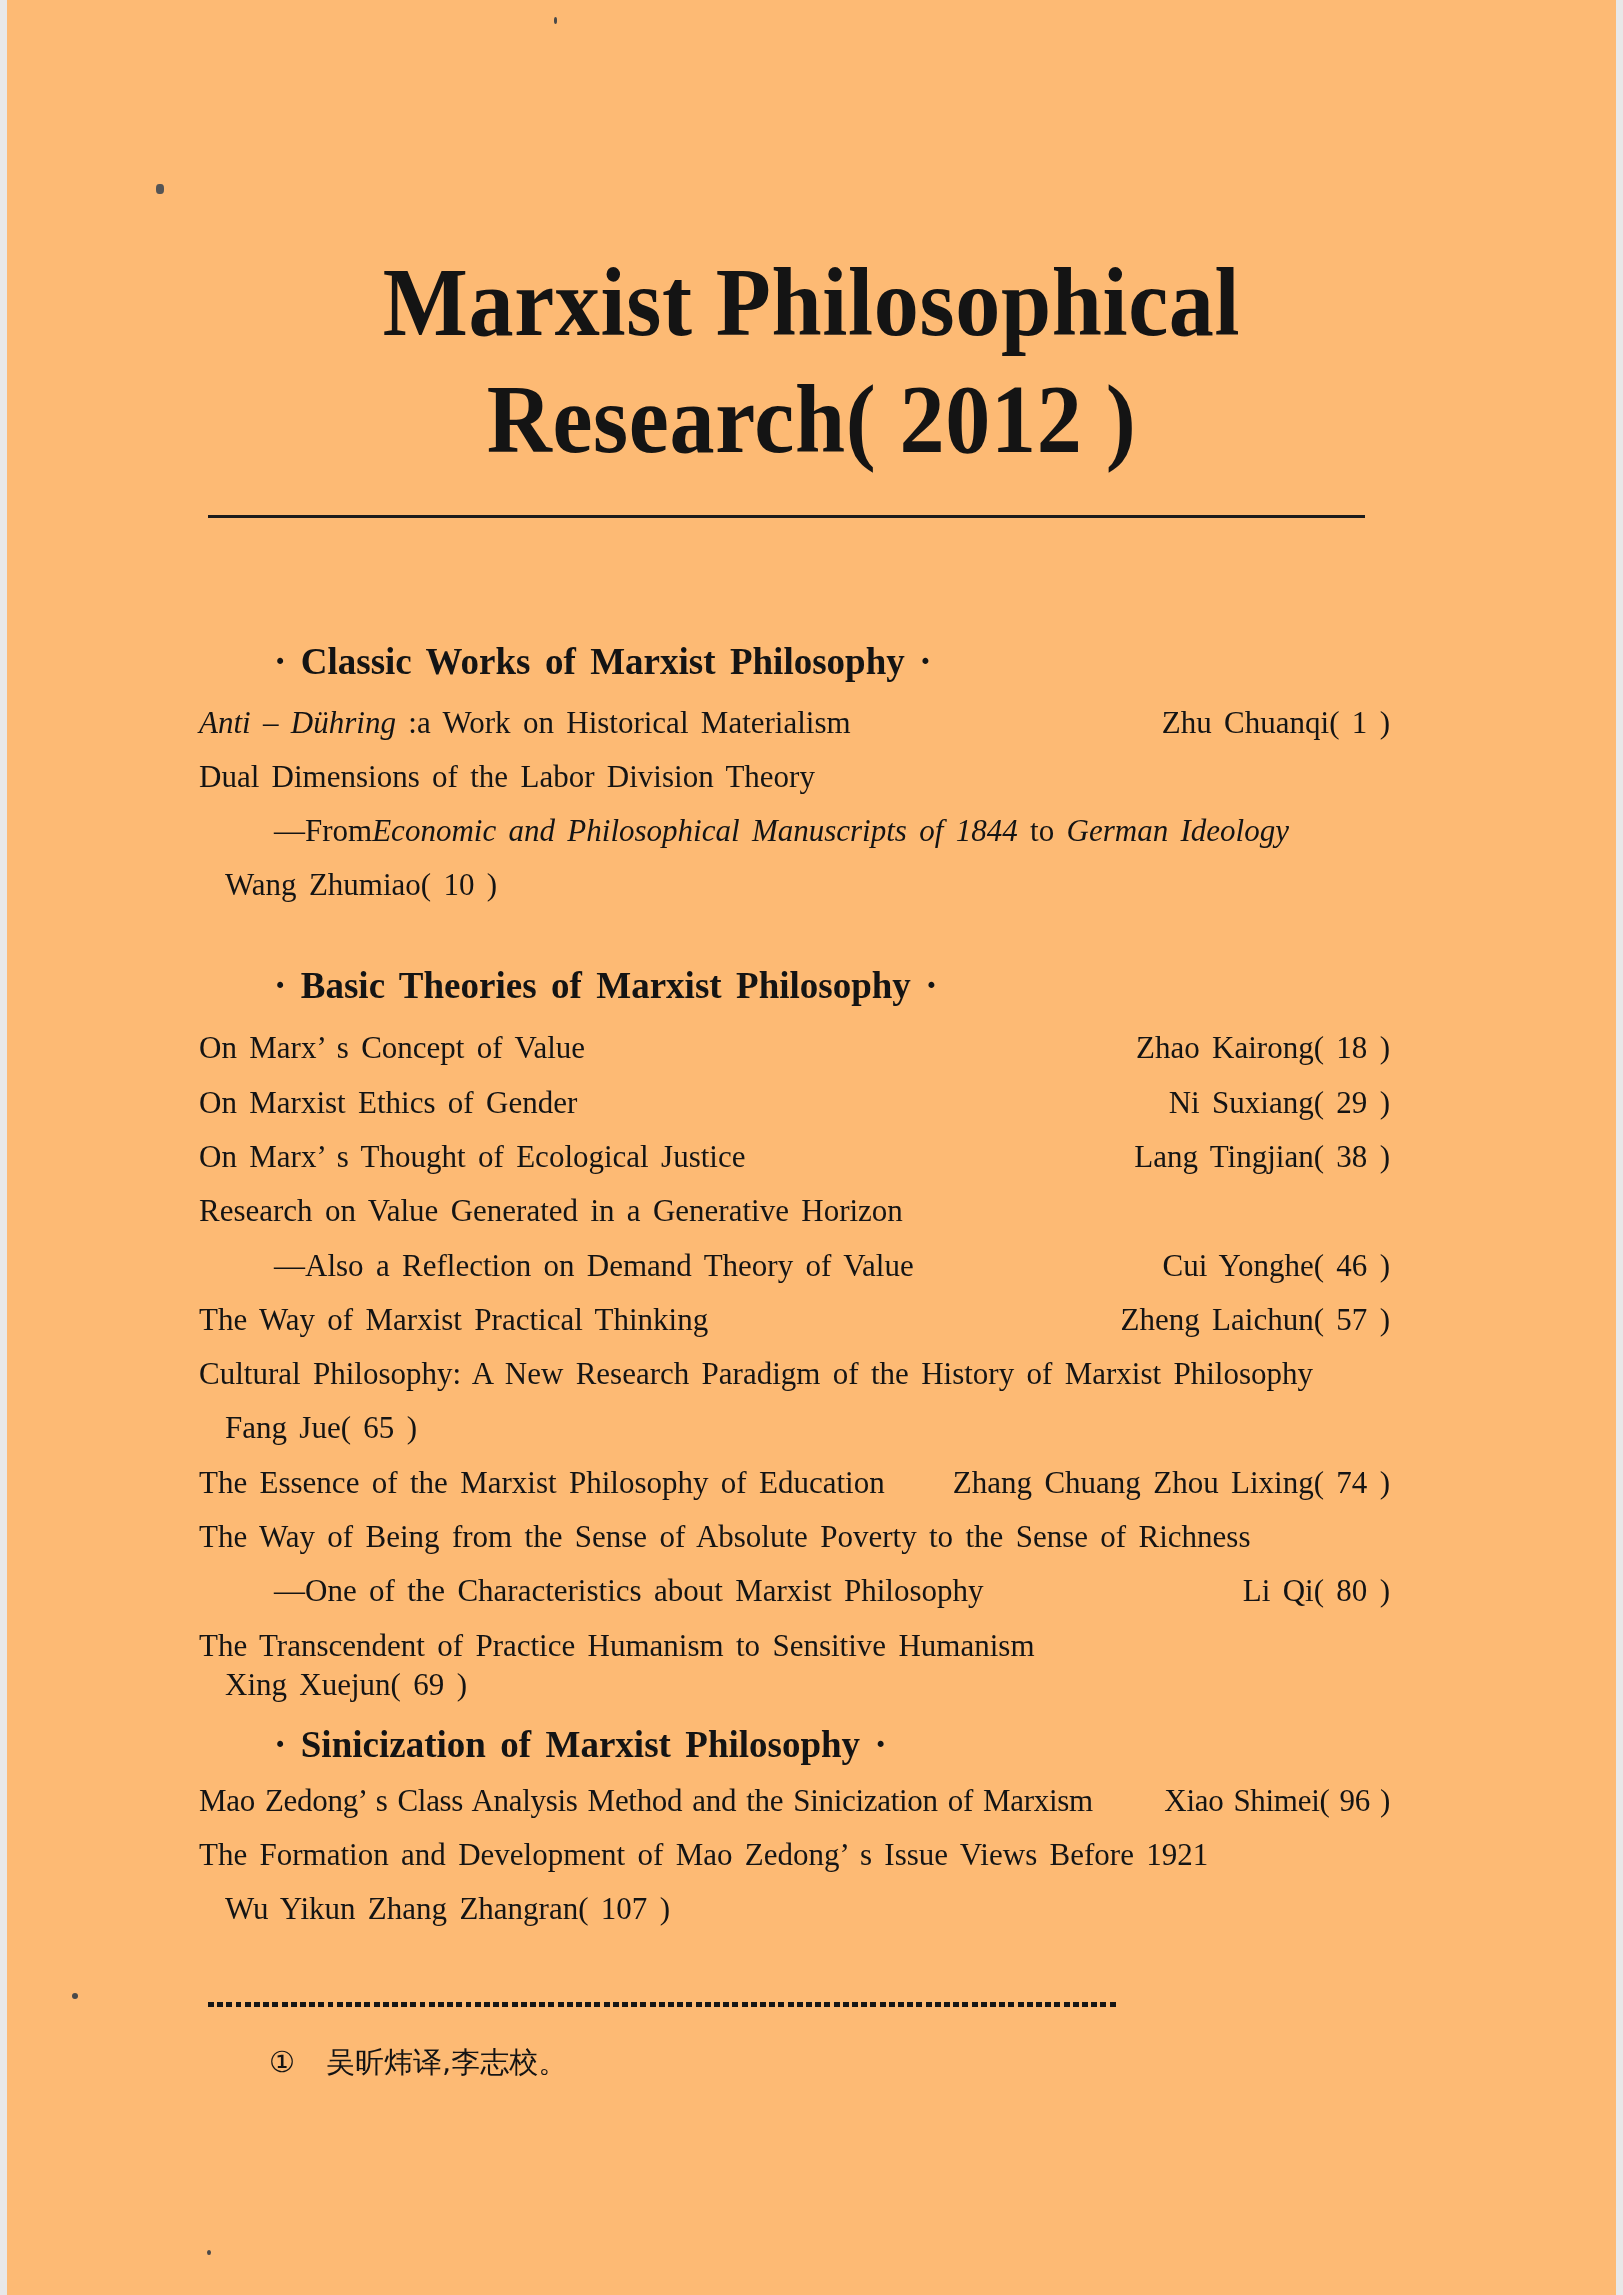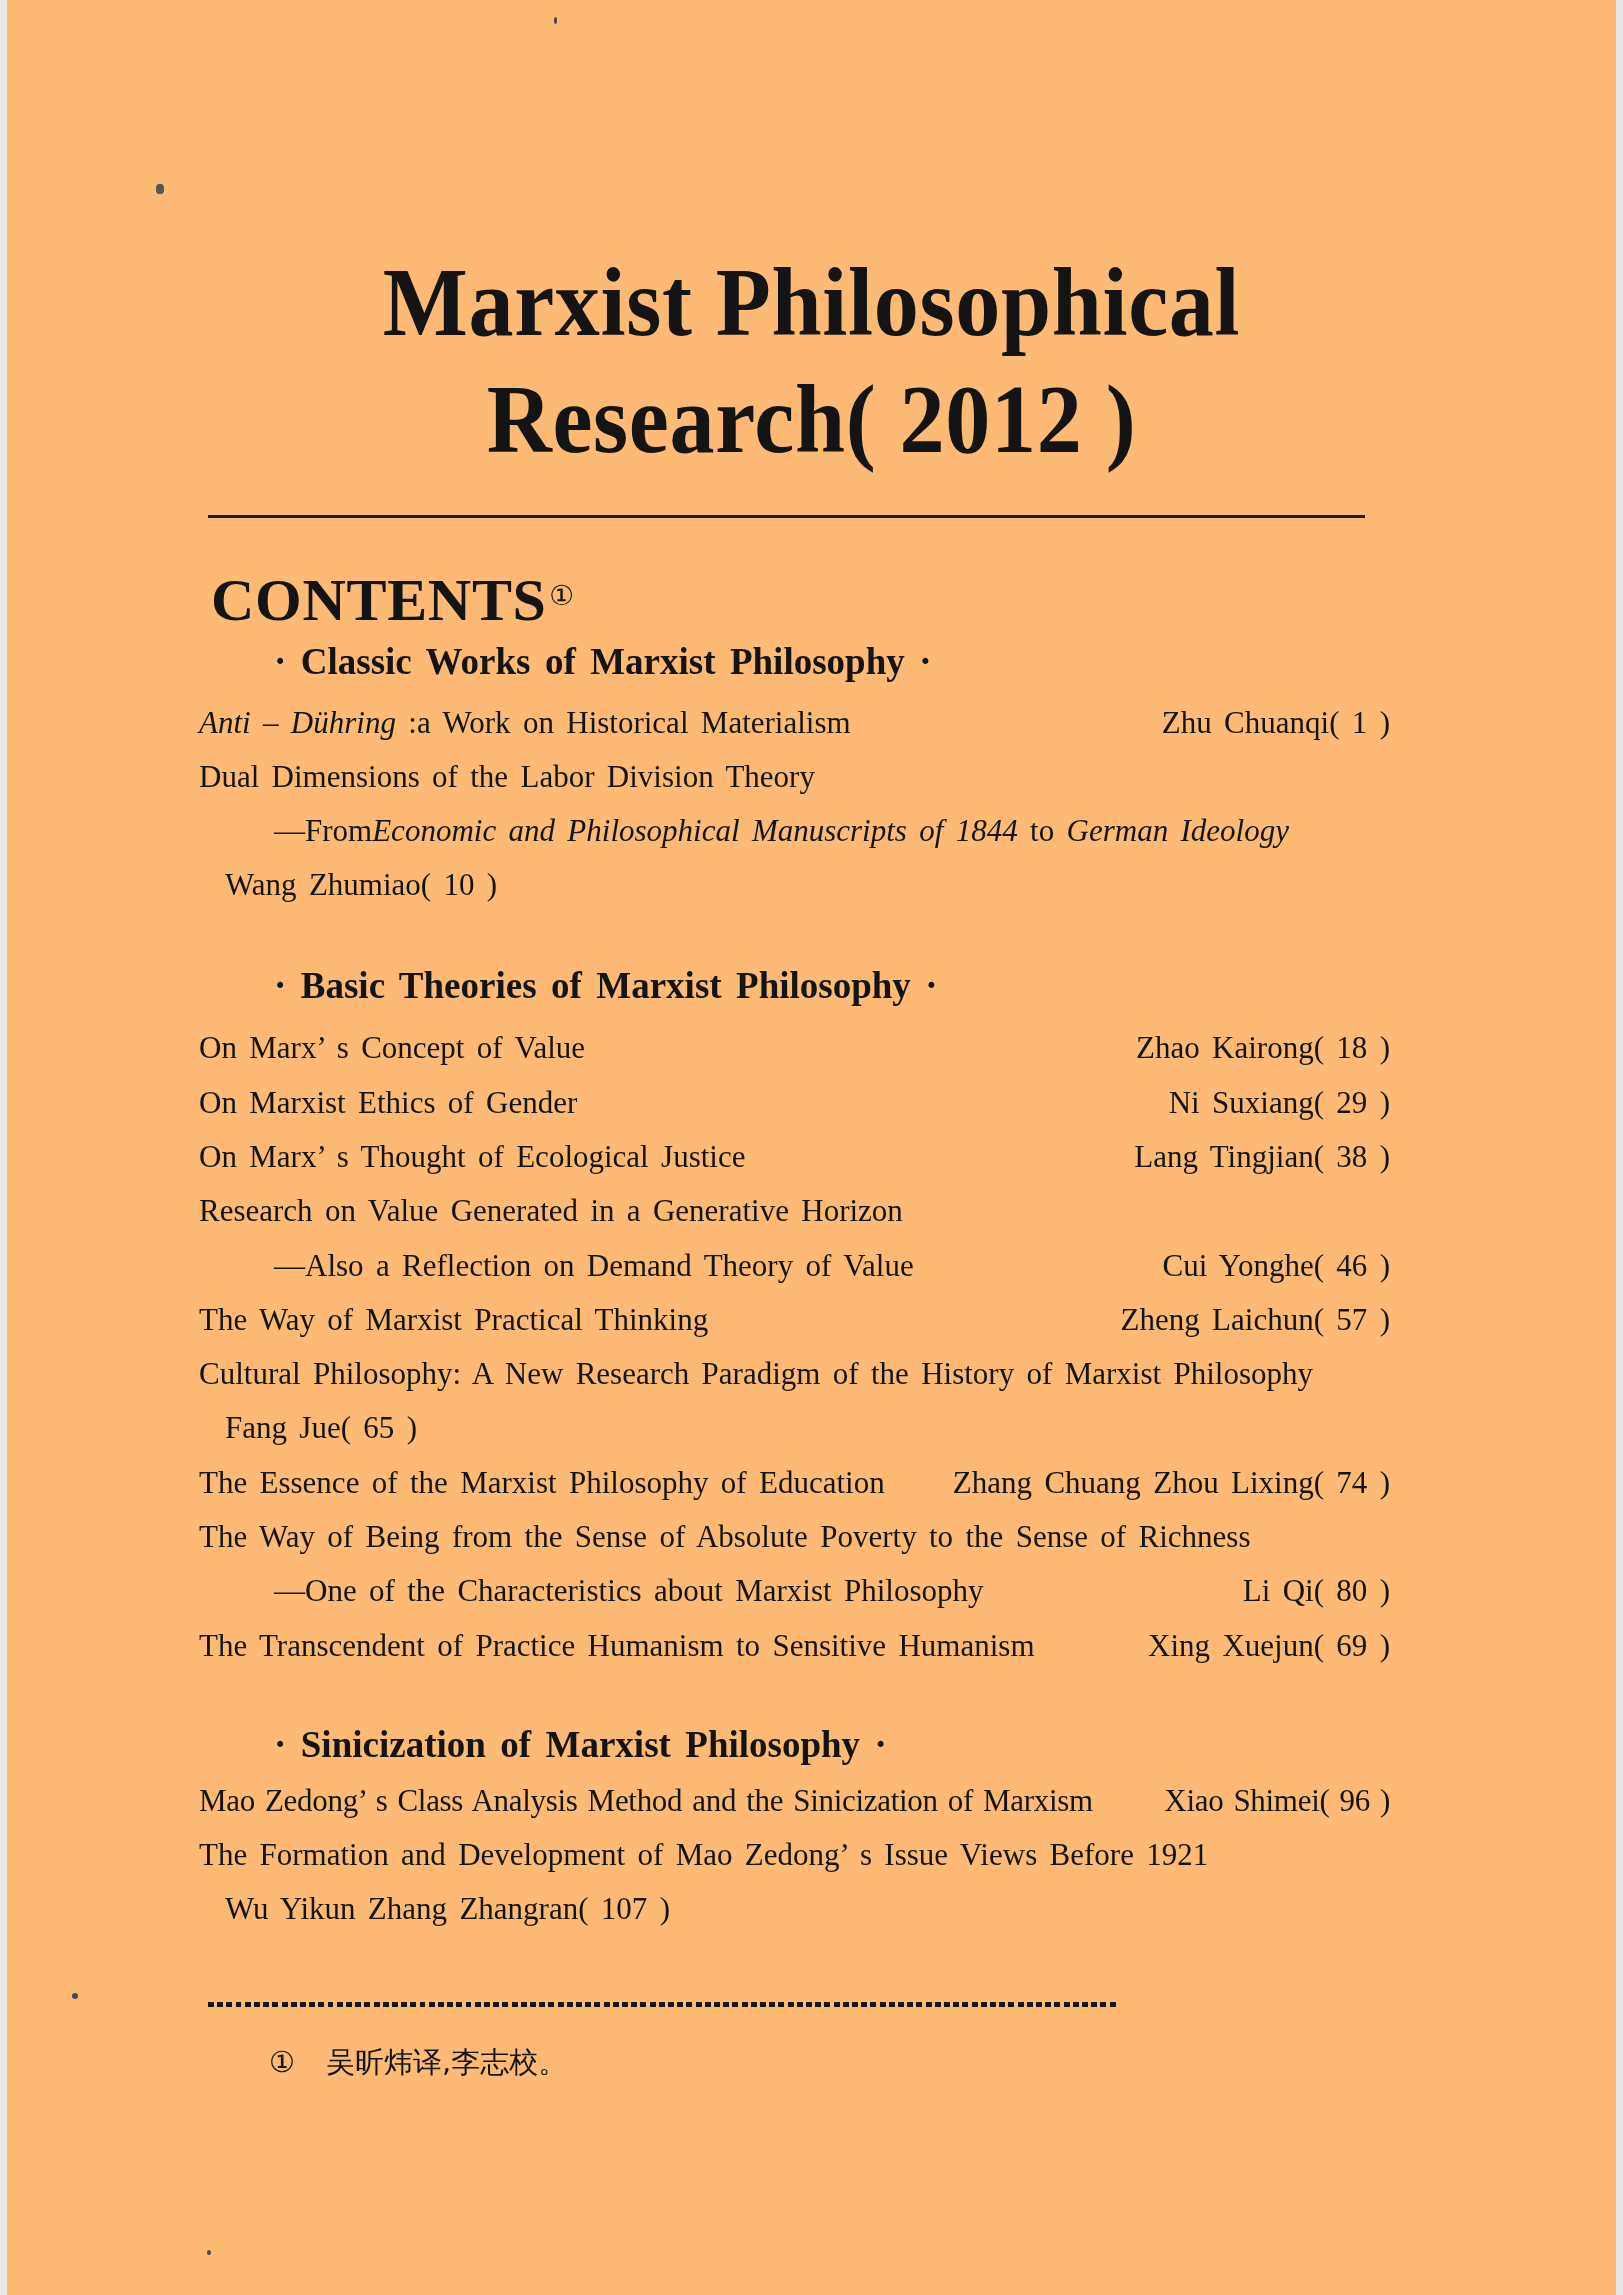--- a/index.html
+++ b/index.html
@@ -59,21 +59,21 @@
     word-spacing:4.6px;white-space:nowrap;
   }
   .row .t{flex:0 1 auto;}
   .row .a{flex:0 0 auto;text-align:right;padding-left:26px;}
   .row.right{justify-content:flex-start;}
   .row.indent .t{padding-left:75px;}
   .row.tight{letter-spacing:-0.3px;word-spacing:2.6px;}
   .r1{top:703px;} .r2{top:757px;} .r3{top:811px;} .r4{top:865px;}
   .r5{top:1028px;} .r6{top:1083px;} .r7{top:1137px;} .r8{top:1191px;}
   .r9{top:1246px;} .r10{top:1300px;} .r11{top:1354px;} .r12{top:1408px;}
-  .r13{top:1463px;} .r14{top:1517px;} .r15{top:1571px;} .r16{top:1626px;}
+  .r13{top:1463px;} .r14{top:1517px;} .r15{top:1571px;} .r16{top:1626px;flex-direction:column;}
   .r17{top:1781px;} .r18{top:1835px;} .r19{top:1889px;}
   i{font-style:italic;}
   
   .dotted-rule{
     position:absolute;left:201px;top:2002px;
     width:911px;height:4.6px;
     background:repeating-linear-gradient(90deg,#161616 0 5.9px,transparent 5.9px 9.2px);
   }
   .footnote{
     position:absolute;left:262px;top:2044px;
@@ -91,21 +91,20 @@
 </style>
 </head>
 <body>
 
 <div class="page">
 
   <div class="title t1">Marxist Philosophical</div>
   <div class="title t2">Research( 2012 )</div>
   <div class="title-rule"></div>
 
-  <div class="contents-heading"><span>CONTENTS</span><sup>①</sup></div>
 
   <div class="sec-header sh1">· Classic Works of Marxist Philosophy ·</div>
 
   <div class="row r1">
     <span class="t"><i>Anti – Dühring</i><span> :a Work on Historical Materialism</span></span>
     <span class="a">Zhu Chuanqi( 1 )</span>
   </div>
   <div class="row r2">
     <span class="t">Dual Dimensions of the Labor Division Theory</span>
   </div>

